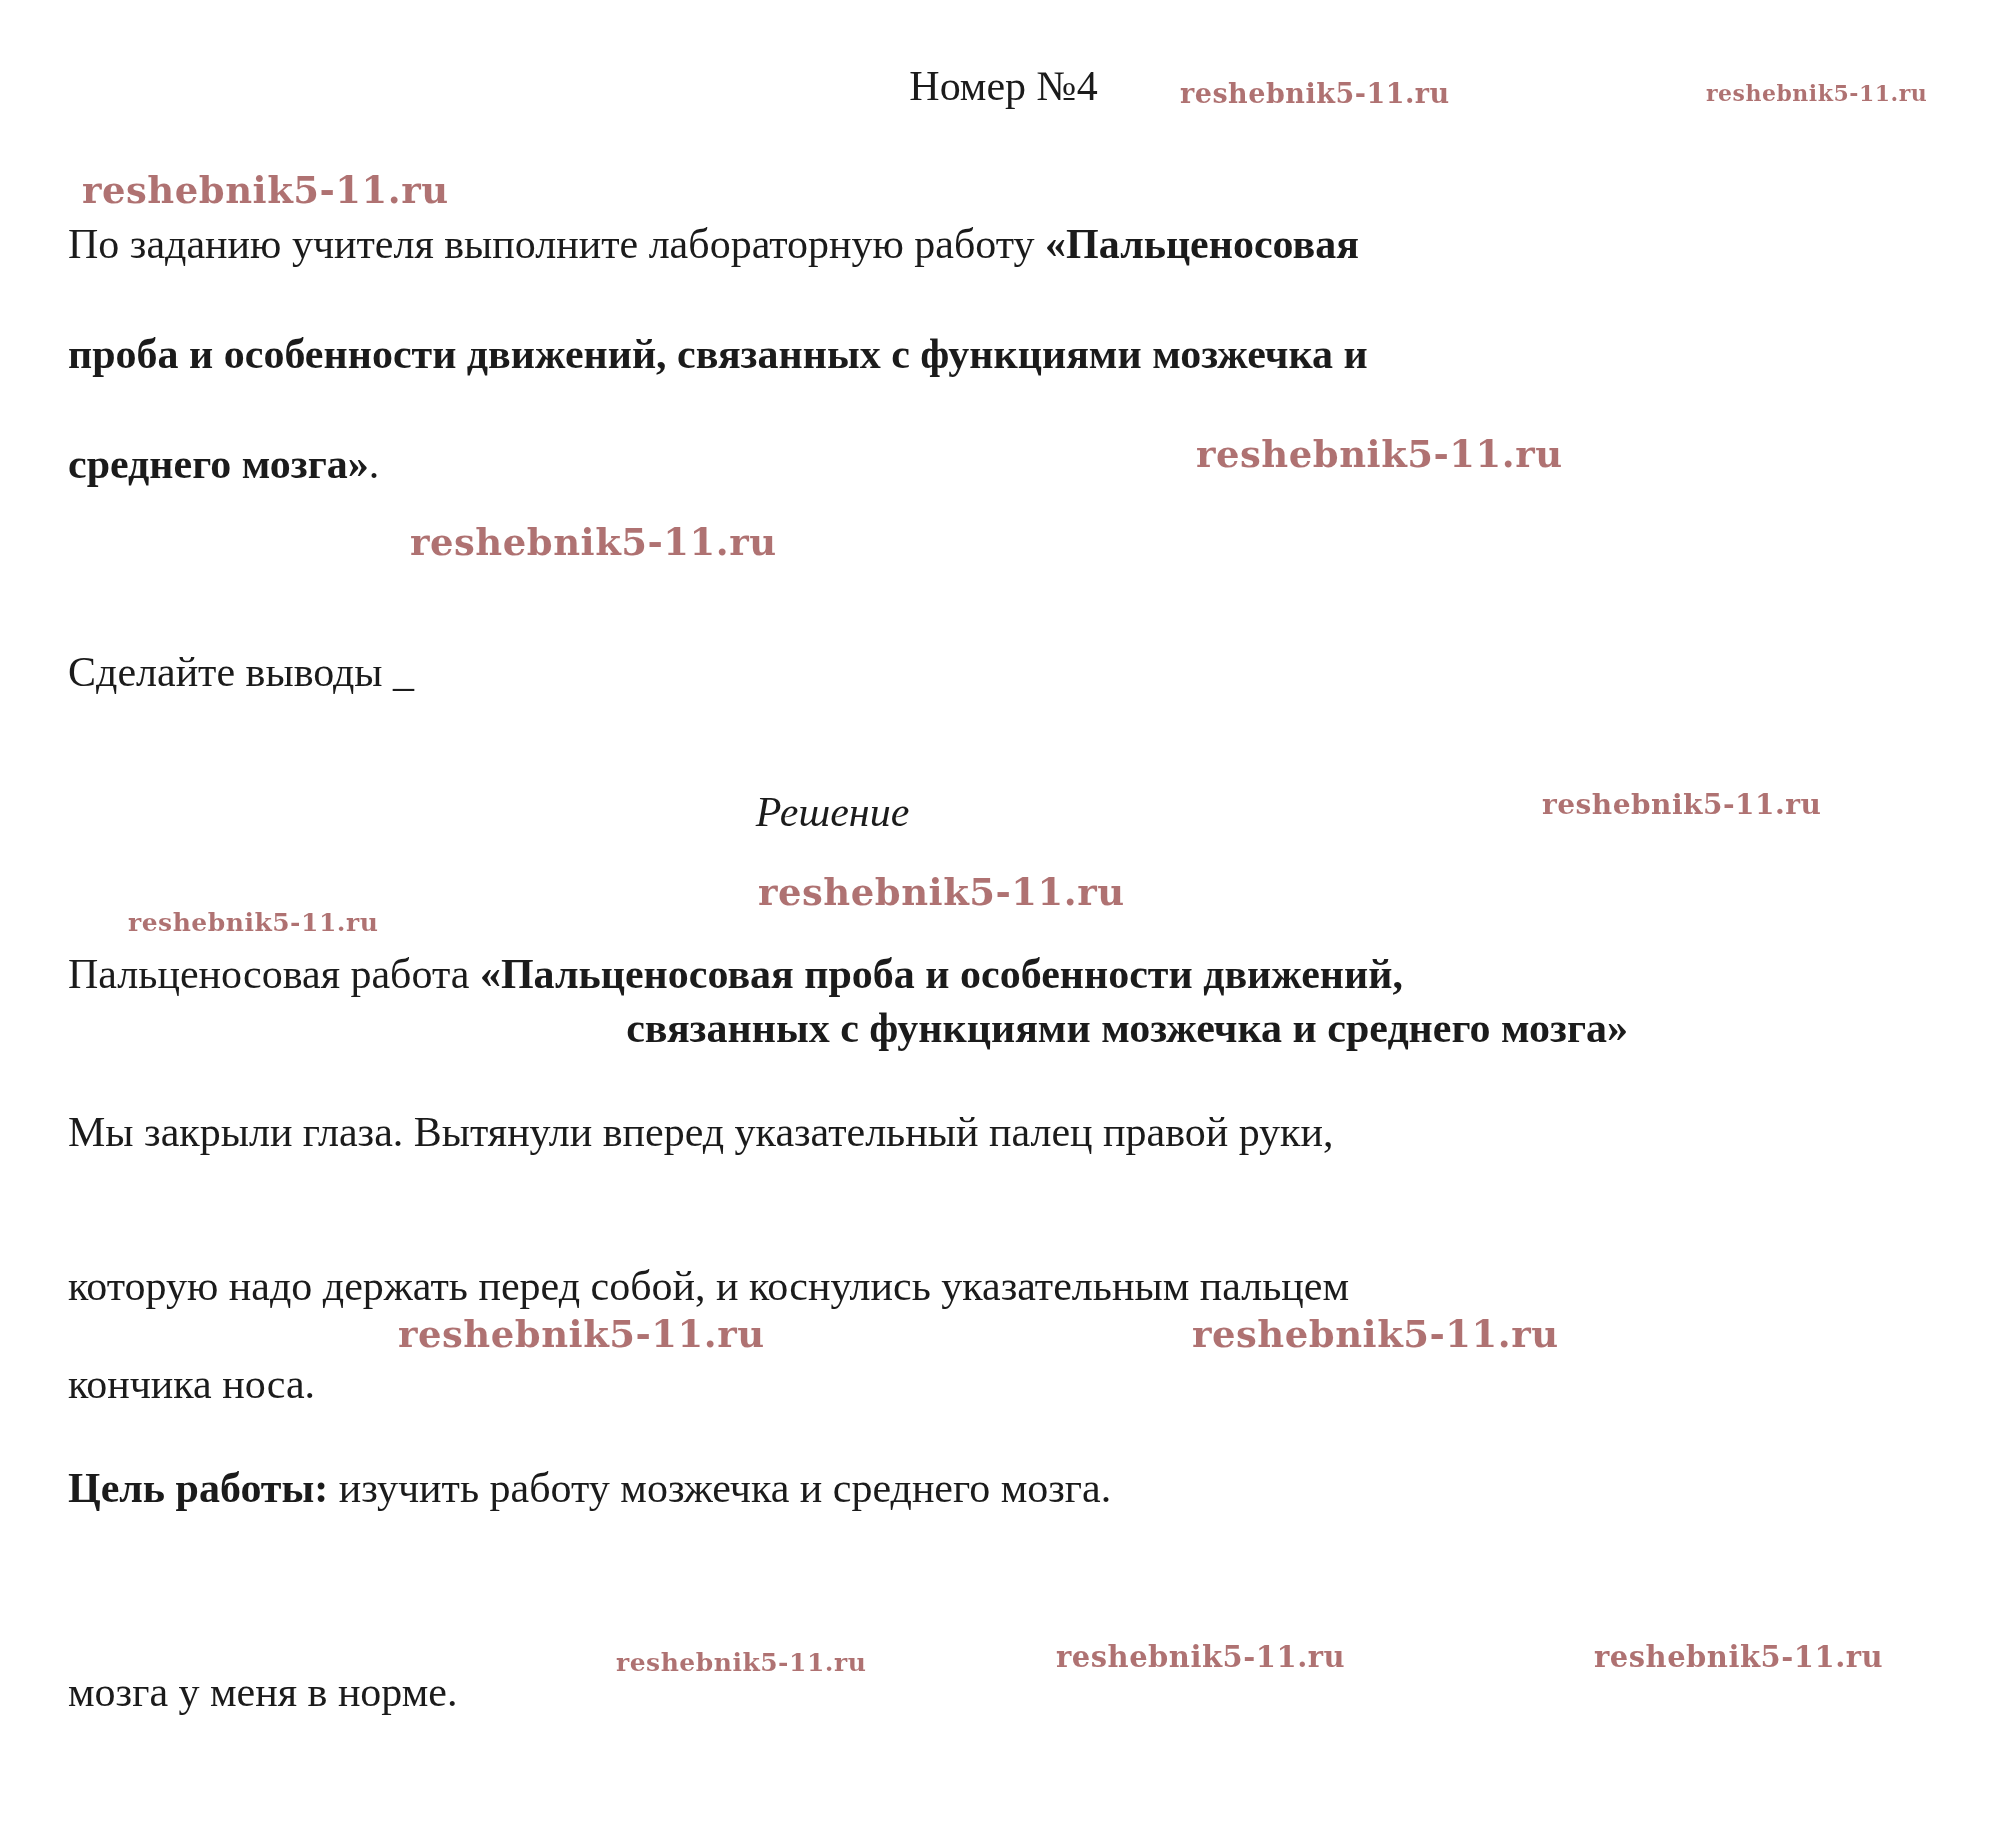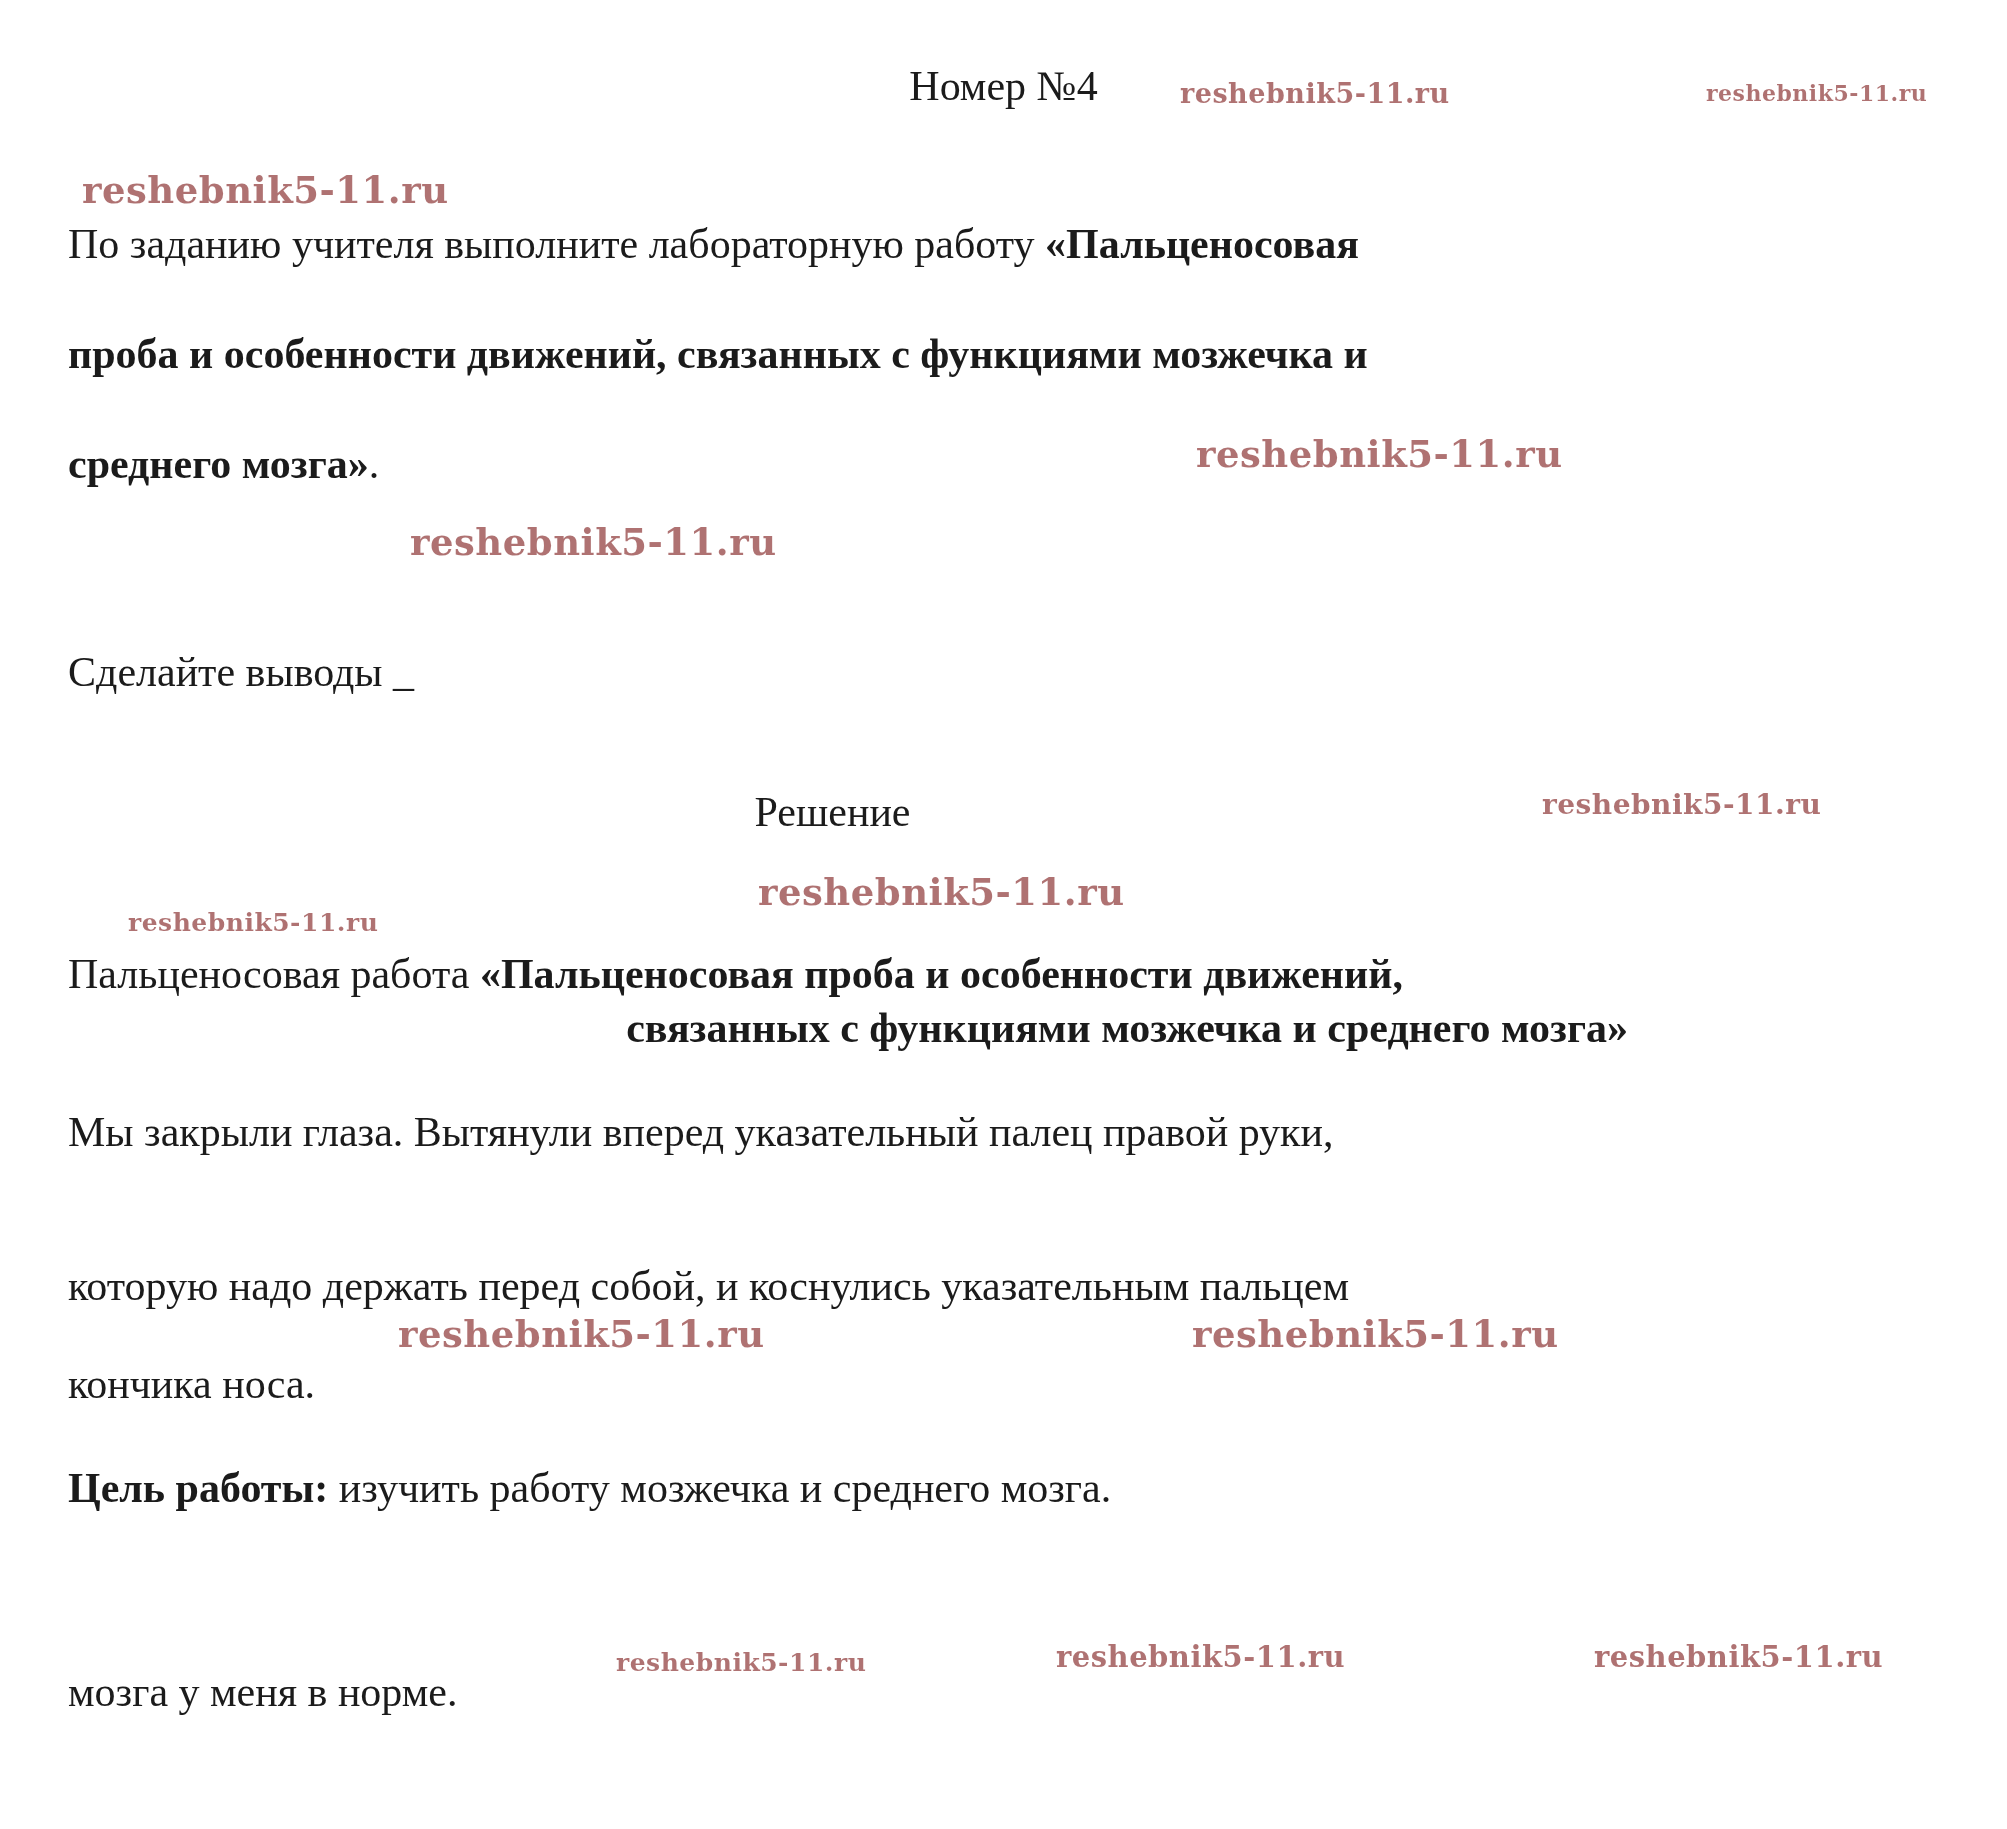--- a/index.html
+++ b/index.html
@@ -50,20 +50,21 @@
     font-family: "Liberation Serif", "DejaVu Serif", serif;
     white-space: nowrap;
   }
 
   .centered-line {
     position: absolute;
     left: 0;
     width: 1665px;
     text-align: center;
     font-size: 42px;
+    font-style: italic;
   }
 
   .para {
     position: absolute;
     left: 68px;
     width: 1560px;
     font-size: 42px;
     line-height: 1.72;
     text-align: left;
   }

